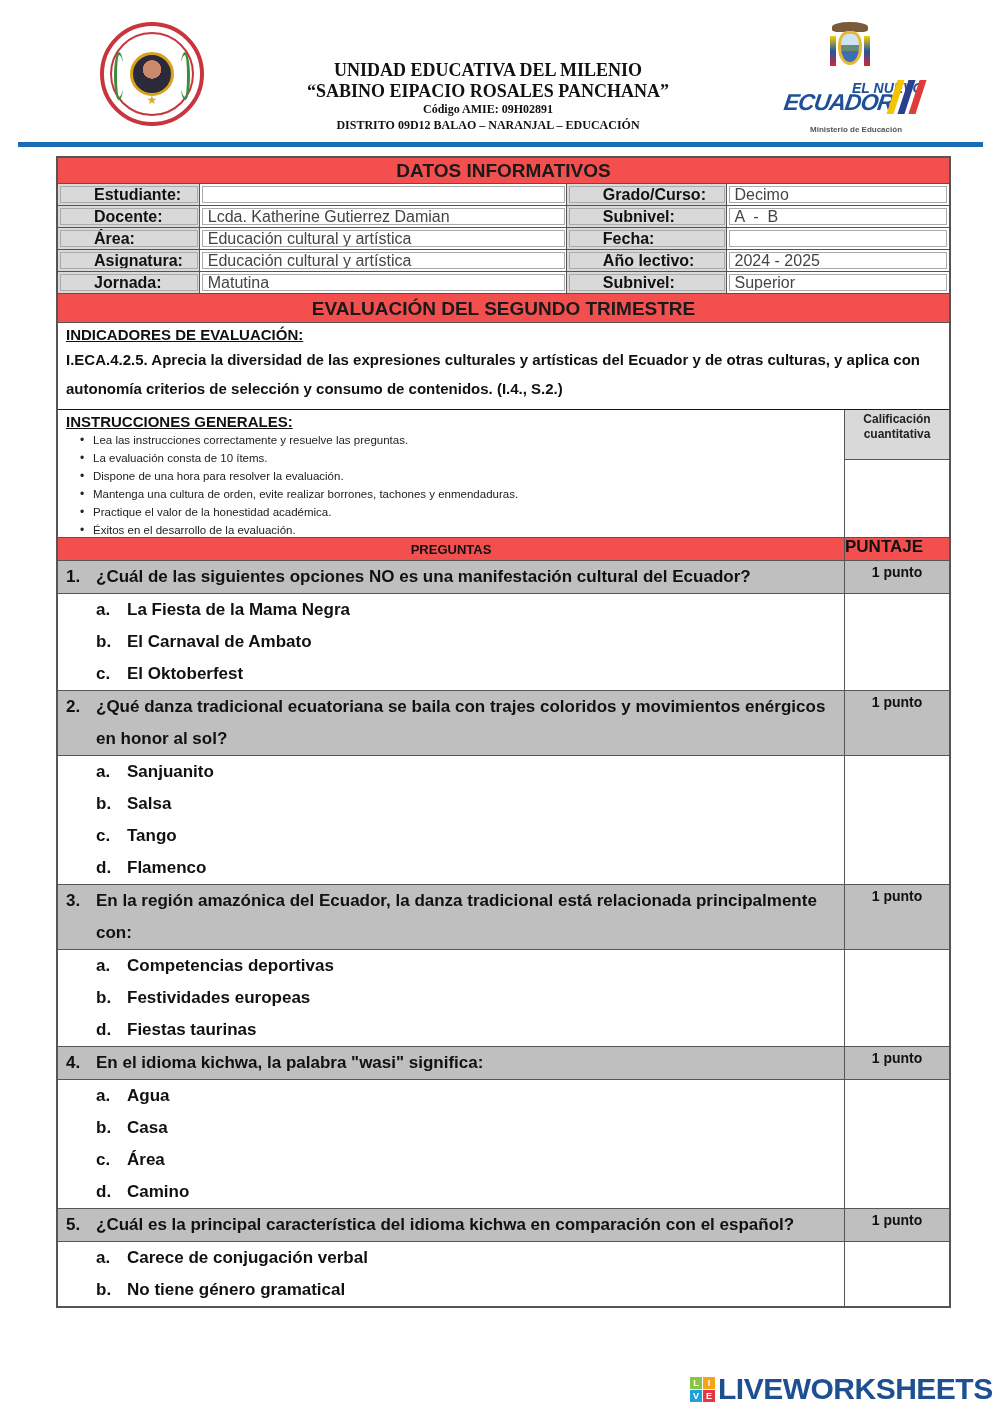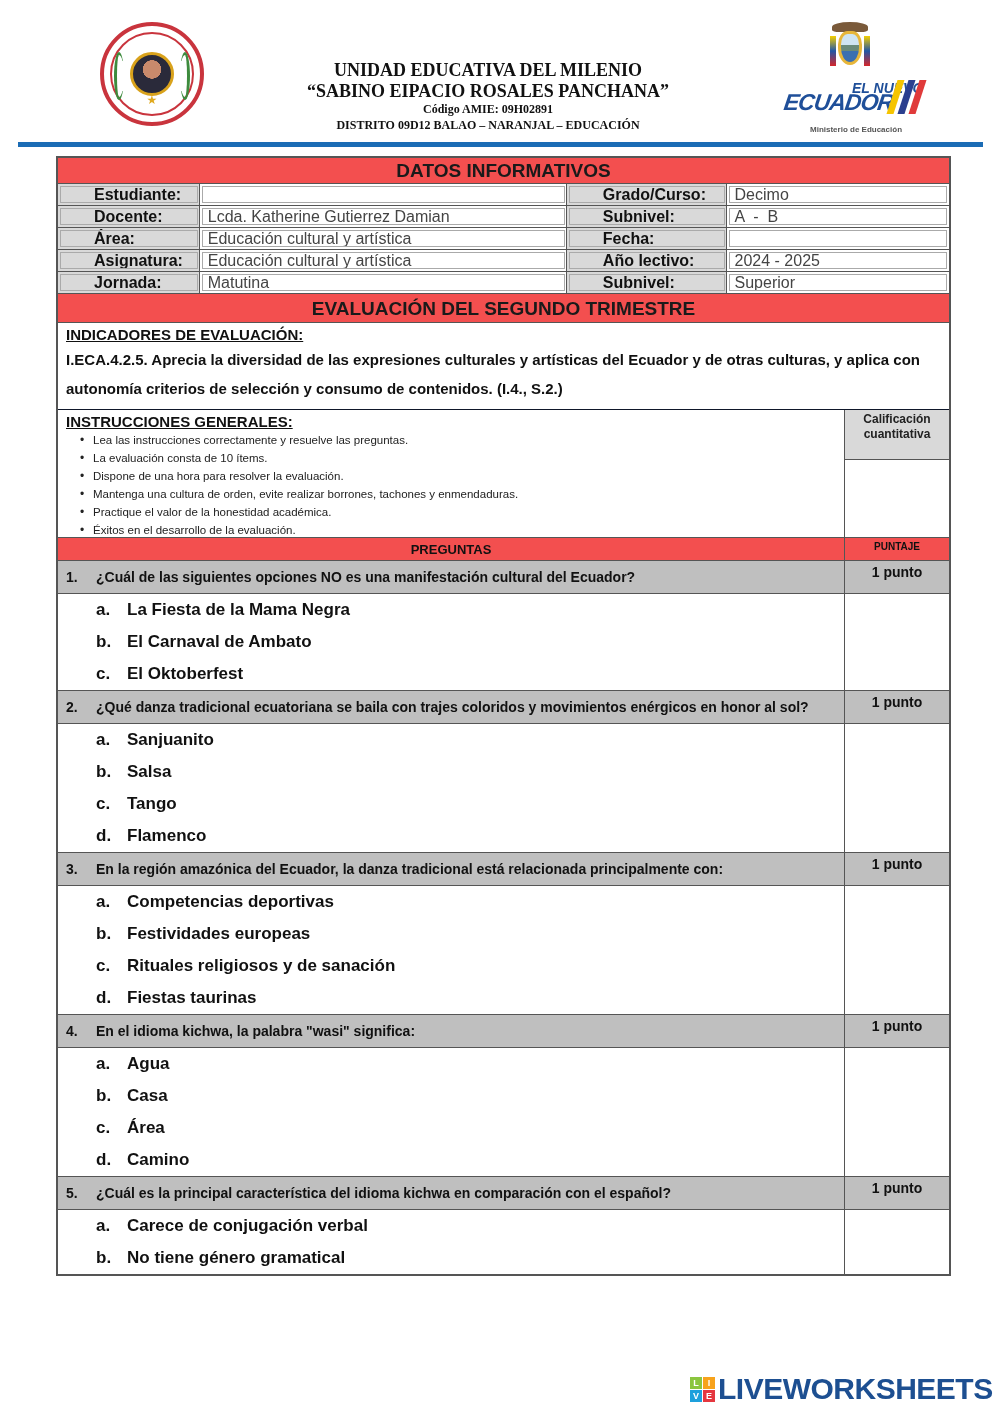--- a/index.html
+++ b/index.html
@@ -62,24 +62,24 @@
   .instr .ttl { font-size: 15px; font-weight: bold; text-decoration: underline; line-height: 19px; }
   .instr ul { list-style: none; margin-left: 14px; }
   .instr li { font-size: 11.5px; line-height: 18px; color: #222; position: relative; padding-left: 13px; }
   .instr li::before { content: "\2022"; position: absolute; left: 0; top: 0; font-size: 12px; }
   .calif { width: 104px; display: flex; flex-direction: column; }
   .calif .head { background: #d9d9d9; height: 50px; border-bottom: 1px solid #555; text-align: center; font-size: 12px; font-weight: bold; line-height: 15px; padding-top: 2px; color: #222; }
   .calif .box { flex: 1; }
 
   .preg-head { display: flex; height: 23px; border-bottom: 1px solid #555; background: #f34f4f; }
   .preg-head .t { flex: 1; text-align: center; font-size: 13px; font-weight: bold; line-height: 23px; border-right: 1px solid #555; }
-  .preg-head .p { width: 104px; text-align: center; font-size: 10px; font-weight: bold; line-height: 18px; }
+  .preg-head .p { width: 104px; text-align: left; font-size: 17px; font-weight: bold; line-height: 18px; }
 
   .q-row { display: flex; background: #bfbfbf; border-bottom: 1px solid #555; }
-  .q-row .q { flex: 1; border-right: 1px solid #555; font-size: 14px; font-weight: bold; line-height: 32px; padding: 0 8px 0 38px; text-indent: -30px; }
+  .q-row .q { flex: 1; border-right: 1px solid #555; font-size: 17px; font-weight: bold; line-height: 32px; padding: 0 8px 0 38px; text-indent: -30px; }
   .q-row .q .num { display: inline-block; width: 30px; text-indent: 0; }
   .q-row .pts { width: 104px; text-align: center; font-size: 14px; font-weight: bold; line-height: 22px; }
   .opt-row { display: flex; border-bottom: 1px solid #555; }
   .opt-row .opts { flex: 1; border-right: 1px solid #555; padding-left: 38px; }
   .opt-row .opt { font-size: 17px; font-weight: bold; line-height: 32px; }
   .opt-row .opt .letter { display: inline-block; width: 31px; }
   .opt-row .blank { width: 104px; }
 
   .watermark { position: absolute; left: 690px; top: 1373px; height: 32px; display: flex; align-items: center; }
   .wm-icon { display: grid; grid-template-columns: 12px 12px; grid-template-rows: 12px 12px; gap: 1px; margin-right: 3px; }
@@ -220,21 +220,20 @@
   </div>
 
   <div class="q-row">
     <div class="q"><span class="num">3.</span><span>En la región amazónica del Ecuador, la danza tradicional está relacionada principalmente con:</span></div>
     <div class="pts">1 punto</div>
   </div>
   <div class="opt-row">
     <div class="opts">
       <div class="opt"><span class="letter">a.</span><span>Competencias deportivas</span></div>
       <div class="opt"><span class="letter">b.</span><span>Festividades europeas</span></div>
-      <div class="opt"><span class="letter">c.</span><span>Rituales religiosos y de sanación</span></div>
       <div class="opt"><span class="letter">d.</span><span>Fiestas taurinas</span></div>
     </div>
     <div class="blank"></div>
   </div>
 
   <div class="q-row">
     <div class="q"><span class="num">4.</span><span>En el idioma kichwa, la palabra "wasi" significa:</span></div>
     <div class="pts">1 punto</div>
   </div>
   <div class="opt-row">

